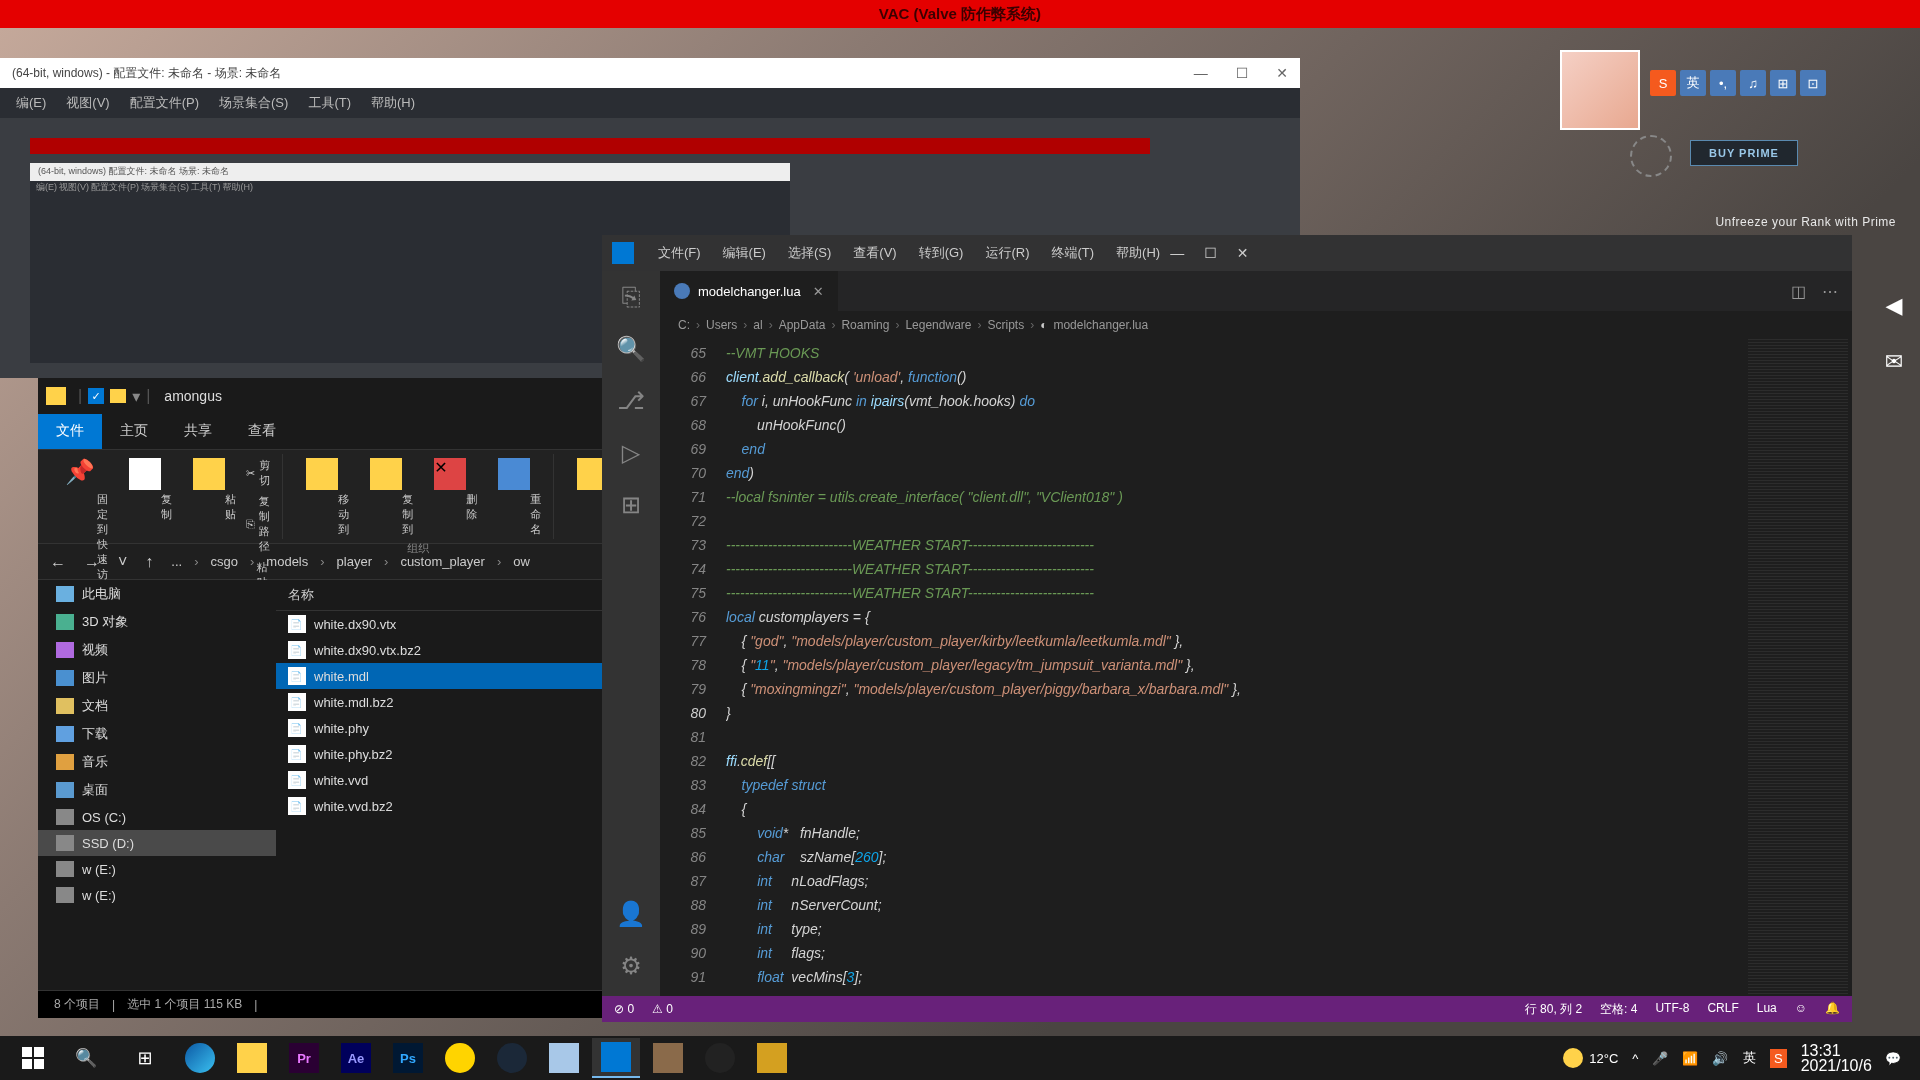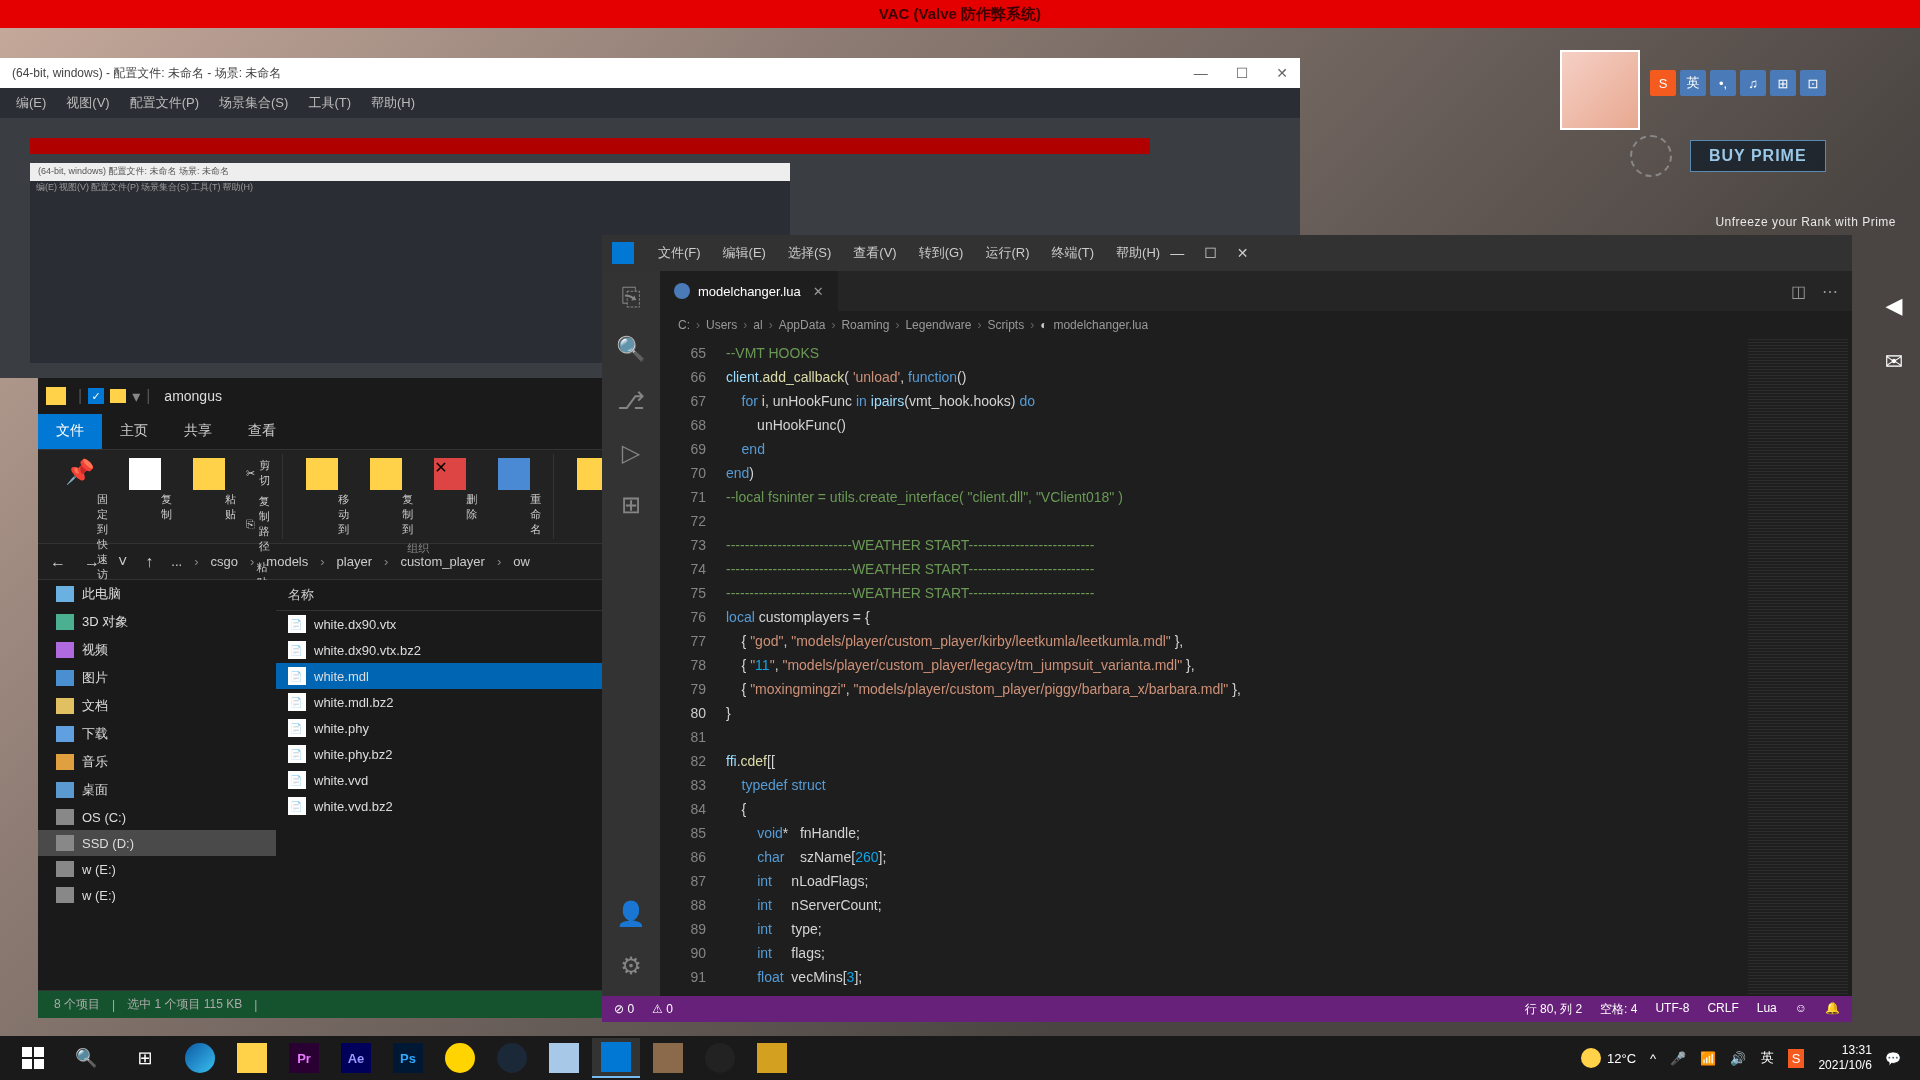--- a/index.html
+++ b/index.html
@@ -23,21 +23,21 @@
 .sfm-nested-title { height: 18px; background: #eee; font-size: 9px; padding: 2px 8px; color: #555; }
 .sfm-nested-menu { height: 16px; background: #2a2d33; display: flex; padding: 0 6px; gap: 2px; }
 .sfm-nested-menu span { color: #999; font-size: 9px; }
 
 
 .prime-panel { position: absolute; top: 50px; right: 0; width: 360px; height: 200px; }
 .avatar-box { position: absolute; top: 0; left: 0; width: 80px; height: 80px; background: linear-gradient(135deg, #f5d0c5, #e8a890); border: 2px solid #fff; }
 .ime-bar { position: absolute; top: 20px; left: 90px; display: flex; gap: 4px; }
 .ime-item { width: 26px; height: 26px; background: #f55a1e; color: #fff; display: flex; align-items: center; justify-content: center; font-size: 13px; border-radius: 2px; }
 .ime-item.blue { background: #4a7ab8; }
-.buy-prime { position: absolute; top: 90px; left: 130px; padding: 6px 18px; background: rgba(20,30,40,0.8); border: 1px solid #5a8ab0; color: #9ac8e8; font-size: 16px; letter-spacing: 1px; font-weight: bold; }
+.buy-prime { position: absolute; top: 90px; left: 130px; padding: 6px 18px; background: rgba(20,30,40,0.8); border: 1px solid #5a8ab0; color: #9ac8e8; font-size: 11px; letter-spacing: 1px; font-weight: bold; }
 .prime-ring { position: absolute; top: 85px; left: 70px; width: 42px; height: 42px; border: 2px dashed #888; border-radius: 50%; }
 .unfreeze-text { position: absolute; top: 165px; right: 24px; color: #e8e8e8; font-size: 12px; letter-spacing: 0.5px; }
 
 
 .explorer { position: absolute; top: 378px; left: 38px; width: 564px; height: 640px; background: #1a1a1a; }
 .exp-title { height: 36px; background: #1a1a1a; display: flex; align-items: center; padding: 0 8px; }
 .exp-folder-icon { width: 20px; height: 18px; background: #ffd24a; margin-right: 6px; }
 .exp-separator { color: #555; margin: 0 6px; }
 .exp-check { width: 16px; height: 16px; background: #0078d4; margin-right: 6px; display: flex; align-items: center; justify-content: center; color: #fff; font-size: 11px; }
 .exp-title-text { color: #ddd; font-size: 14px; margin-left: 8px; }
@@ -72,21 +72,21 @@
 .exp-side-icon.doc { background: #e0c060; }
 .exp-side-icon.dl { background: #60a0e0; }
 .exp-side-icon.music { background: #e0a040; }
 .exp-side-icon.desk { background: #5a9ad0; }
 .exp-side-icon.disk { background: #888; }
 .exp-content { flex: 1; background: #1a1a1a; }
 .exp-header-row { display: flex; padding: 6px 12px; color: #ccc; font-size: 13px; border-bottom: 1px solid #333; }
 .exp-file-row { display: flex; align-items: center; gap: 8px; padding: 4px 12px; color: #ddd; font-size: 13px; }
 .exp-file-row.selected { background: #0066b4; }
 .exp-file-icon { width: 18px; height: 18px; background: #fff; display: flex; align-items: center; justify-content: center; font-size: 10px; }
-.exp-status { position: absolute; bottom: 0; left: 0; width: 100%; height: 28px; background: #14532d; display: flex; align-items: center; padding: 0 16px; color: #aaa; font-size: 12px; gap: 12px; border-top: 1px solid #333; }
+.exp-status { position: absolute; bottom: 0; left: 0; width: 100%; height: 28px; background: #000000; display: flex; align-items: center; padding: 0 16px; color: #aaa; font-size: 12px; gap: 12px; border-top: 1px solid #333; }
 
 
 .vscode { position: absolute; top: 235px; left: 602px; width: 1250px; height: 787px; background: #1e1e1e; display: flex; flex-direction: column; }
 .vsc-title { height: 36px; background: #323233; display: flex; align-items: center; padding: 0 10px; }
 .vsc-logo { width: 22px; height: 22px; background: #0078d4; margin-right: 14px; }
 .vsc-menu { display: flex; gap: 2px; }
 .vsc-menu span { color: #ccc; font-size: 13px; padding: 4px 10px; }
 .vsc-title-center { flex: 1; text-align: center; color: #999; font-size: 13px; }
 .vsc-win-controls { display: flex; gap: 20px; color: #ccc; font-size: 14px; }
 .vsc-body { flex: 1; display: flex; }
@@ -94,21 +94,21 @@
 .vsc-act-icon { width: 28px; height: 28px; color: #858585; font-size: 24px; display: flex; align-items: center; justify-content: center; }
 .vsc-act-bottom { margin-top: auto; margin-bottom: 16px; display: flex; flex-direction: column; gap: 24px; }
 .vsc-main { flex: 1; display: flex; flex-direction: column; }
 .vsc-tabs { height: 40px; background: #252526; display: flex; align-items: center; }
 .vsc-tab { height: 40px; background: #1e1e1e; display: flex; align-items: center; padding: 0 14px; gap: 8px; color: #fff; font-size: 13px; }
 .vsc-tab-icon { width: 16px; height: 16px; background: #4a7ab8; border-radius: 50%; }
 .vsc-tab-close { color: #999; margin-left: 4px; }
 .vsc-tab-actions { margin-left: auto; display: flex; gap: 16px; padding-right: 14px; color: #999; }
 .vsc-crumbs { height: 28px; background: #1e1e1e; display: flex; align-items: center; padding: 0 18px; color: #999; font-size: 12px; gap: 6px; }
 .vsc-crumbs .chev { color: #666; }
-.vsc-editor { flex: 1; display: flex; background: #1e1e1e; position: relative; }
+.vsc-editor { flex: 1; display: flex; background: #1e1e1e; position: relative; font-style: italic; }
 .vsc-gutter { width: 66px; text-align: right; padding-right: 20px; color: #858585; font-size: 14px; font-family: Consolas, monospace; line-height: 24px; padding-top: 2px; }
 .vsc-code { flex: 1; font-family: Consolas, monospace; font-size: 14px; line-height: 24px; color: #d4d4d4; padding-top: 2px; white-space: pre; overflow: hidden; }
 .vsc-minimap { width: 110px; background: #1e1e1e; position: relative; }
 .vsc-minimap-content { position: absolute; top: 0; right: 4px; width: 100px; height: 100%; background: repeating-linear-gradient(to bottom, #3a3a3a 0px, #3a3a3a 1px, transparent 1px, transparent 3px); opacity: 0.5; }
 .c-comment { color: #6a9955; }
 .c-kw { color: #569cd6; }
 .c-fn { color: #dcdcaa; }
 .c-str { color: #ce9178; }
 .c-var { color: #9cdcfe; }
 .c-num { color: #0ea5e9; }
@@ -119,21 +119,21 @@
 .taskbar { position: absolute; bottom: 0; left: 0; width: 1920px; height: 44px; background: #1a1a1a; display: flex; align-items: center; padding: 0 8px; }
 .tb-start { width: 22px; height: 22px; display: grid; grid-template-columns: 1fr 1fr; grid-template-rows: 1fr 1fr; gap: 2px; margin: 0 14px; }
 .tb-start div { background: #fff; }
 .tb-item { width: 30px; height: 30px; margin: 0 14px; color: #fff; display: flex; align-items: center; justify-content: center; font-size: 18px; }
 .tb-app { width: 48px; height: 40px; display: flex; align-items: center; justify-content: center; margin: 0 2px; }
 .tb-app-icon { width: 30px; height: 30px; }
 .tb-app.active { border-bottom: 2px solid #76b9ed; background: #333; }
 .tb-tray { margin-left: auto; display: flex; align-items: center; gap: 14px; color: #fff; font-size: 13px; padding-right: 10px; }
 .tb-weather { display: flex; align-items: center; gap: 6px; }
 .tb-weather-icon { width: 20px; height: 20px; background: #ffd24a; border-radius: 50%; }
-.tb-time { text-align: right; font-size: 12px; line-height: 15px; }
+.tb-time { text-align: left; font-size: 16px; line-height: 15px; }
 
 
 .right-edge { position: absolute; right: 0; top: 280px; display: flex; flex-direction: column; gap: 24px; padding: 10px; }
 .right-edge-icon { width: 32px; height: 32px; color: #fff; font-size: 22px; display: flex; align-items: center; justify-content: center; }
 </style>
 </head>
 <body>
 
 <div class="desktop-bg"></div>
 

